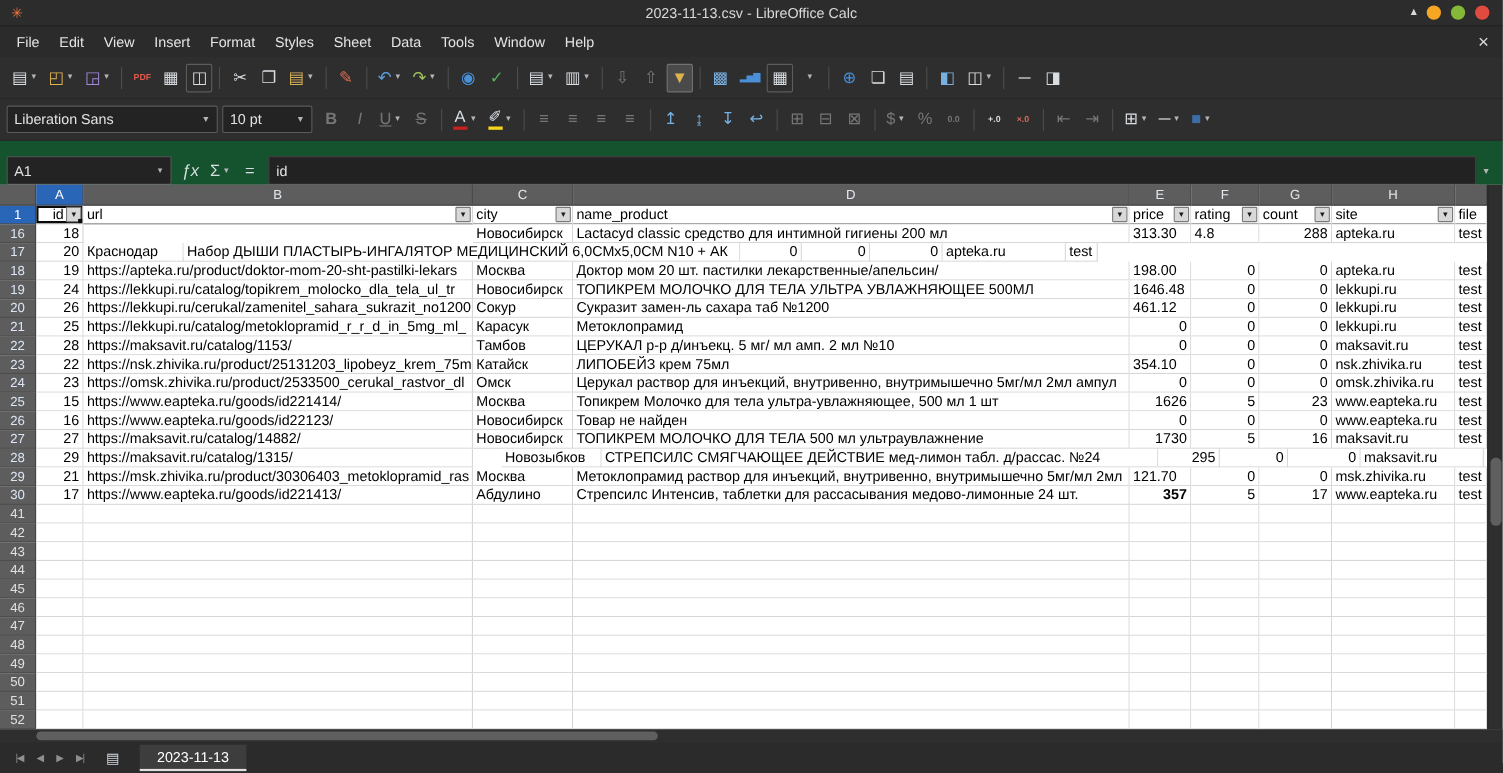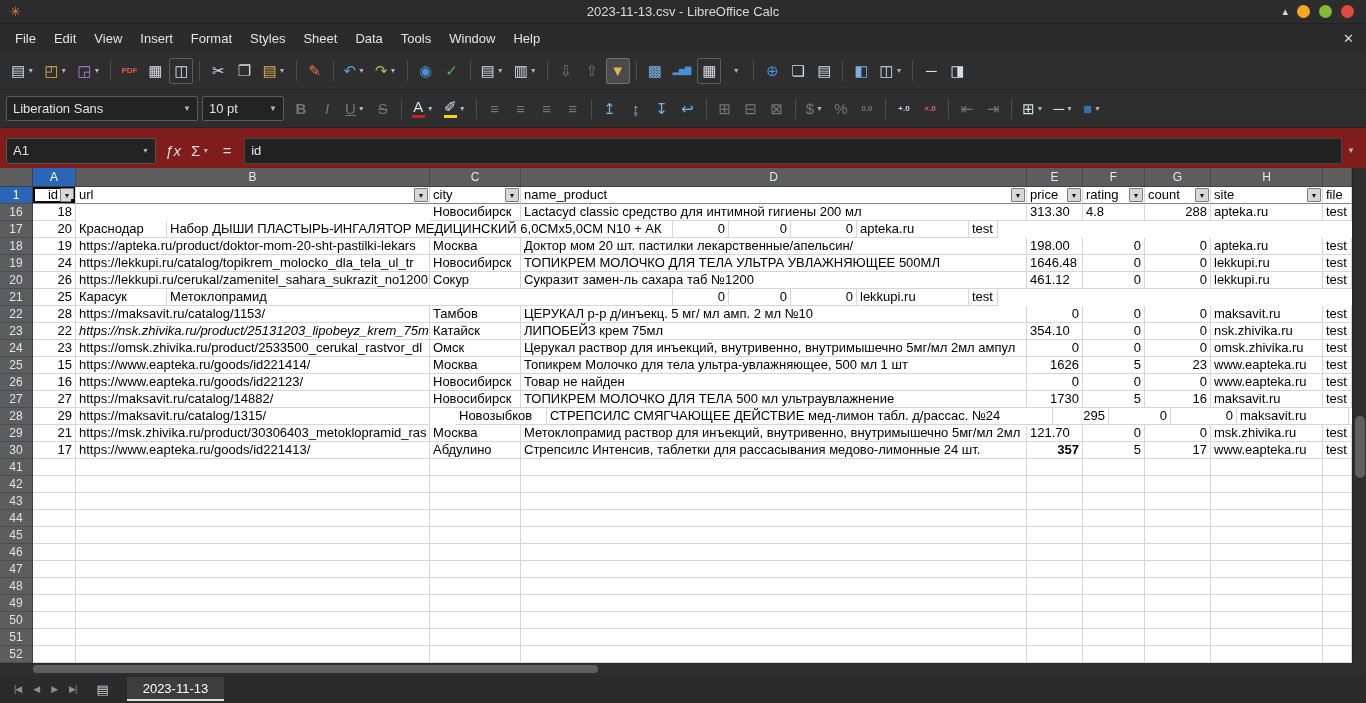--- a/index.html
+++ b/index.html
@@ -33,21 +33,21 @@
   .tbtn.boxed { border:1px solid #5c5c5c; }
   .tbtn.pressed { background:#4a4a4a; border:1px solid #717171; }
   .dd { font-size:7px; color:#b5b5b5; margin-left:2px; }
   .colorbar { width:13px; height:3px; margin-top:1px; }
   .tsep { width:1px; height:20px; background:#4d4d4d; margin:0 5px; flex:0 0 1px; }
   .combo { display:flex; align-items:center; background:#232323; border:1px solid #5a5a5a; height:25px; padding:0 6px; color:#e2e2e2; font-size:13px; border-radius:2px; margin-right:4px; }
   .combo .dd { margin-left:auto; padding-left:8px; font-size:8px; }
   .combo.font { width:192px; } .combo.size { width:82px; }
 
   
-  .fbar { height:40px; background:#7f1d1d; display:flex; align-items:center; padding:5px 6px 0 6px; flex:0 0 40px; }
+  .fbar { height:40px; background:#14532d; display:flex; align-items:flex-end; padding:5px 6px 0 6px; flex:0 0 40px; }
   .namebox { width:150px; height:26px; background:#232323; border:1px solid #555; color:#e2e2e2; font-size:13px; display:flex; align-items:center; padding:0 6px; border-radius:2px; }
   .namebox .dd { margin-left:auto; }
   .fx-group { display:flex; align-items:center; margin:0 4px; }
   .finput { flex:1; height:26px; background:#222; border:1px solid #454545; color:#e6e6e6; font-size:13px; display:flex; align-items:center; padding:0 6px; }
   .fexpand { width:18px; height:26px; display:flex; align-items:center; justify-content:center; color:#b5b5b5; font-size:8px; }
 
   
   .sheet-zone { display:flex; flex:0 0 495px; height:495px; background:#fff; }
   .sheet { width:1352px; }
   .colhead-row { display:flex; height:19px; }
@@ -559,20 +559,21 @@
             <div class="cell" style="width: 506px; flex: 0 0 506px;">Сукразит замен-ль сахара таб №1200</div>
             <div class="cell" style="width: 56px; flex: 0 0 56px;">461.12</div>
             <div class="cell right" style="width: 62px; flex: 0 0 62px;">0</div>
             <div class="cell right" style="width: 66px; flex: 0 0 66px;">0</div>
             <div class="cell" style="width: 112px; flex: 0 0 112px;">lekkupi.ru</div>
             <div class="cell" style="width: 29px; flex: 0 0 29px;">test</div>
           </div>
           <div class="grid-row">
             <div class="rowh">21</div>
             <div class="cell right" style="width: 43px; flex: 0 0 43px;">25</div>
+            <div class="cell" style="width: 354px; flex: 0 0 354px;">https://lekkupi.ru/catalog/metoklopramid_r_r_d_in_5mg_ml_</div>
             <div class="cell" style="width: 91px; flex: 0 0 91px;">Карасук</div>
             <div class="cell" style="width: 506px; flex: 0 0 506px;">Метоклопрамид</div>
             <div class="cell right" style="width: 56px; flex: 0 0 56px;">0</div>
             <div class="cell right" style="width: 62px; flex: 0 0 62px;">0</div>
             <div class="cell right" style="width: 66px; flex: 0 0 66px;">0</div>
             <div class="cell" style="width: 112px; flex: 0 0 112px;">lekkupi.ru</div>
             <div class="cell" style="width: 29px; flex: 0 0 29px;">test</div>
           </div>
           <div class="grid-row">
             <div class="rowh">22</div>
@@ -582,21 +583,21 @@
             <div class="cell" style="width: 506px; flex: 0 0 506px;">ЦЕРУКАЛ р-р д/инъекц. 5 мг/ мл амп. 2 мл №10</div>
             <div class="cell right" style="width: 56px; flex: 0 0 56px;">0</div>
             <div class="cell right" style="width: 62px; flex: 0 0 62px;">0</div>
             <div class="cell right" style="width: 66px; flex: 0 0 66px;">0</div>
             <div class="cell" style="width: 112px; flex: 0 0 112px;">maksavit.ru</div>
             <div class="cell" style="width: 29px; flex: 0 0 29px;">test</div>
           </div>
           <div class="grid-row">
             <div class="rowh">23</div>
             <div class="cell right" style="width: 43px; flex: 0 0 43px;">22</div>
-            <div class="cell" style="width: 354px; flex: 0 0 354px; font-style: italic;">https://nsk.zhivika.ru/product/25131203_lipobeyz_krem_75m</div>
+            <div class="cell" style="width: 354px; flex: 0 0 354px;">https://nsk.zhivika.ru/product/25131203_lipobeyz_krem_75m</div>
             <div class="cell" style="width: 91px; flex: 0 0 91px;">Катайск</div>
             <div class="cell" style="width: 506px; flex: 0 0 506px;">ЛИПОБЕЙЗ крем 75мл</div>
             <div class="cell" style="width: 56px; flex: 0 0 56px;">354.10</div>
             <div class="cell right" style="width: 62px; flex: 0 0 62px;">0</div>
             <div class="cell right" style="width: 66px; flex: 0 0 66px;">0</div>
             <div class="cell" style="width: 112px; flex: 0 0 112px;">nsk.zhivika.ru</div>
             <div class="cell" style="width: 29px; flex: 0 0 29px;">test</div>
           </div>
           <div class="grid-row">
             <div class="rowh">24</div>

